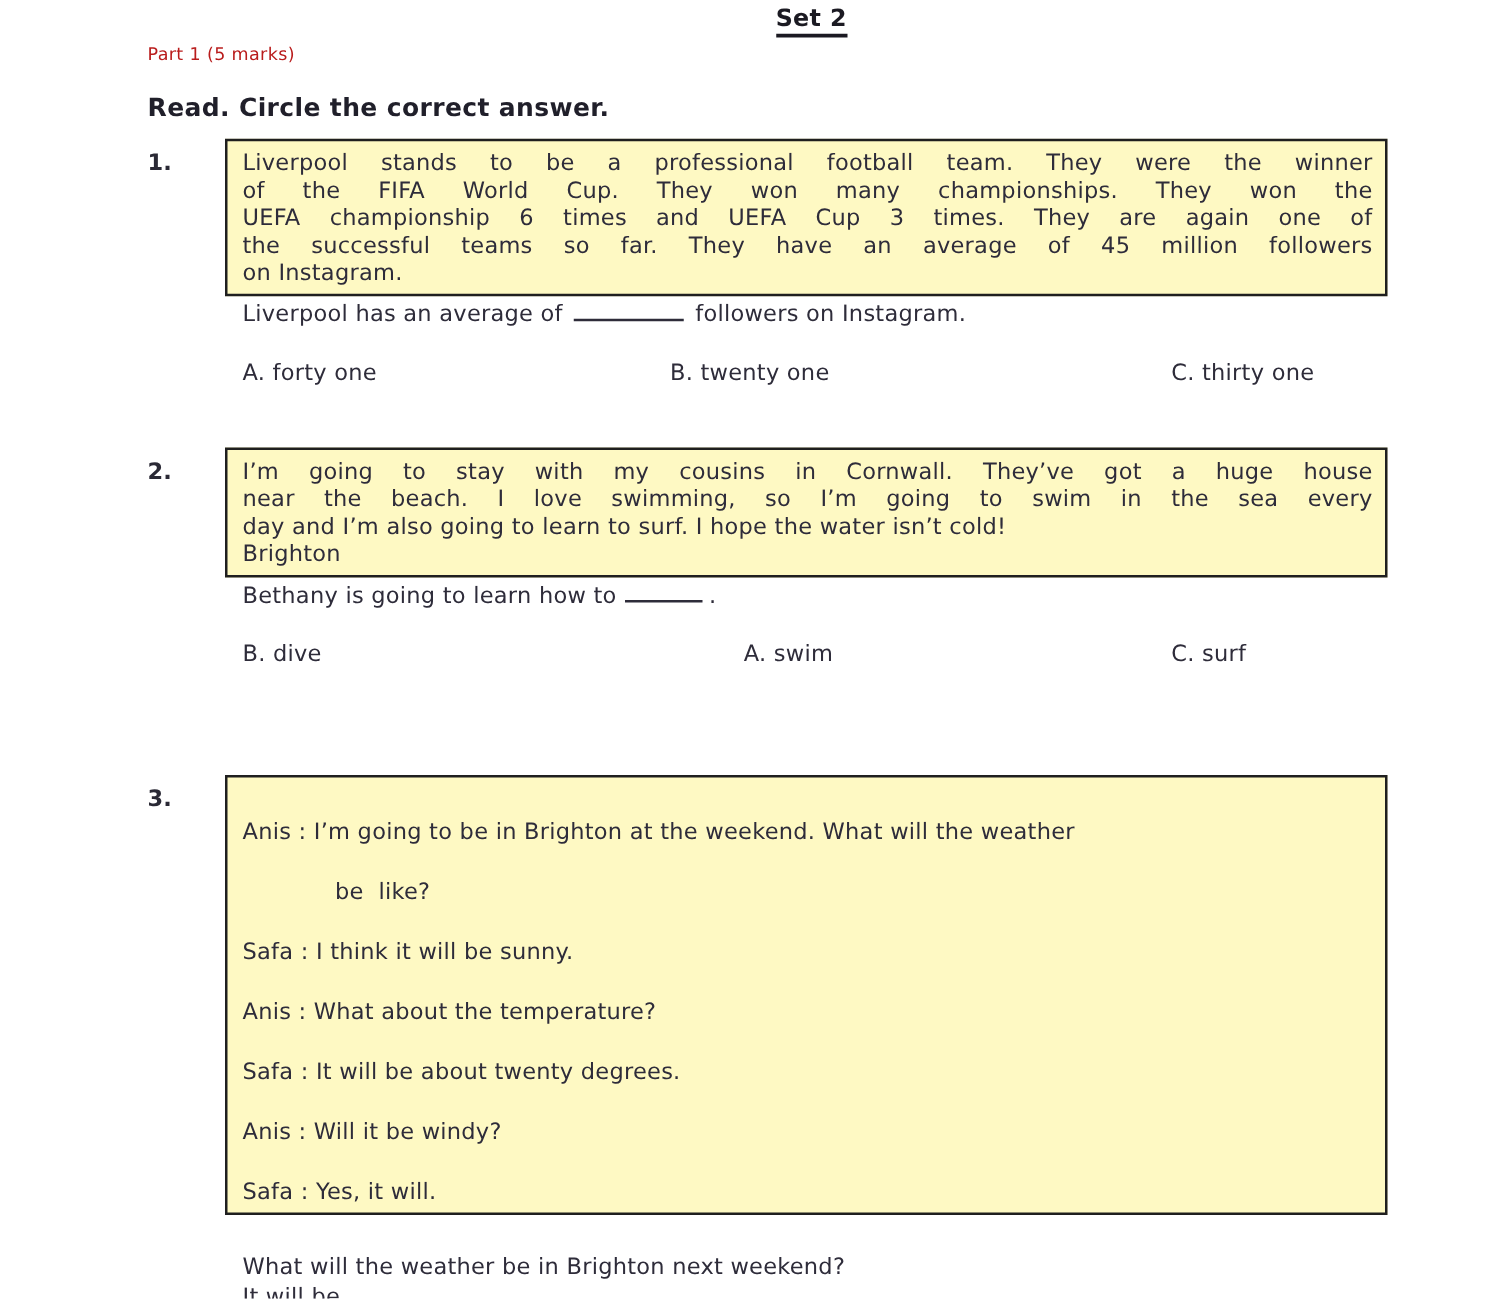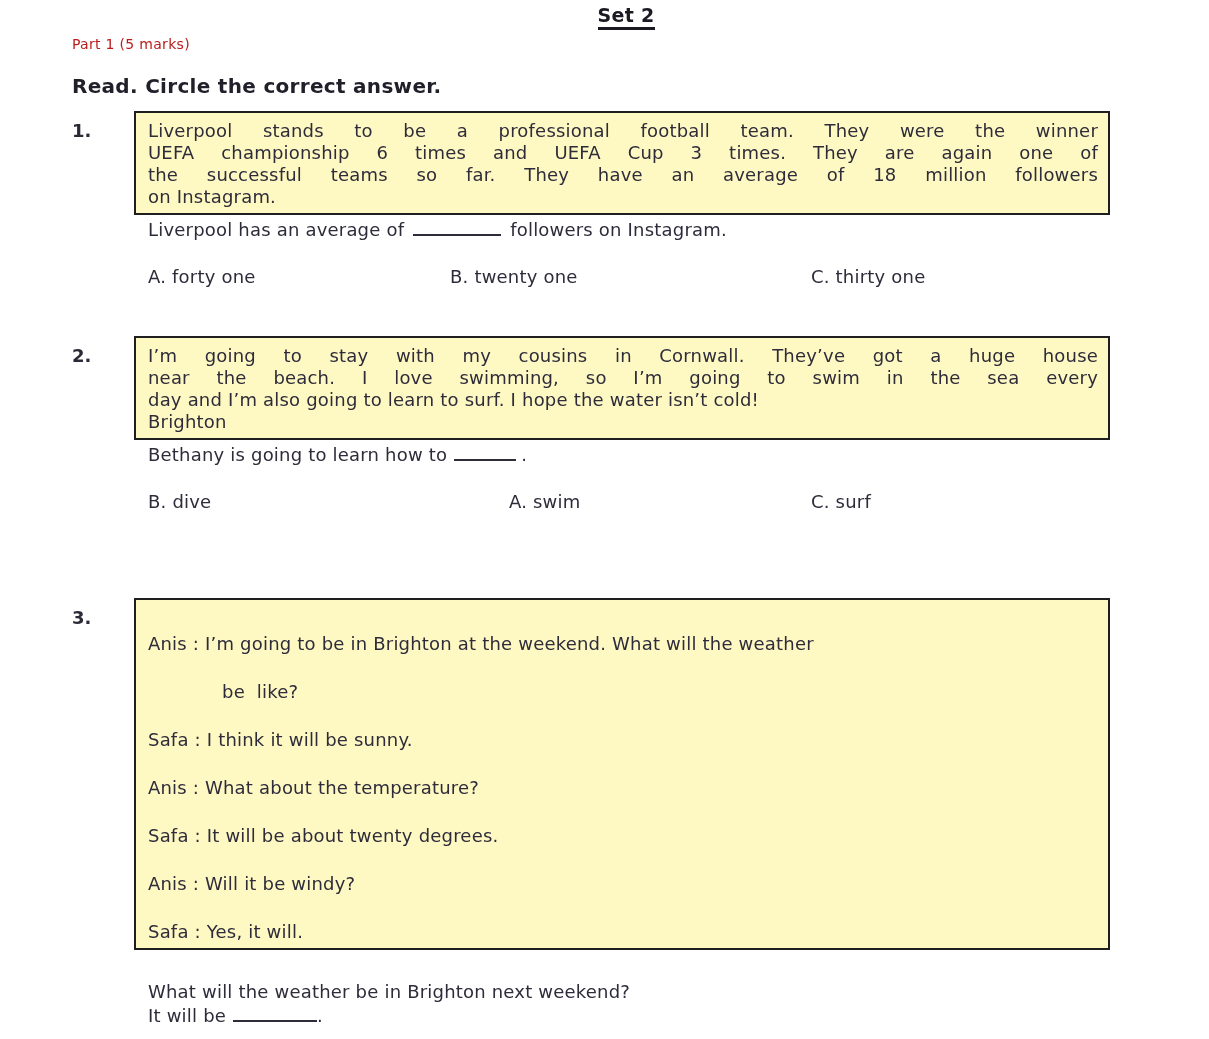--- a/index.html
+++ b/index.html
@@ -1,21 +1,21 @@
 <!DOCTYPE html>
 <html><head>
 <meta charset="utf-8">
 <style>
   html,body { margin:0; padding:0; background:#ffffff; }
   .page {
     position:relative;
     width:1209px; height:1039px;
     background:#ffffff;
     box-sizing:border-box;
-    padding:4px 99px 0 72px;
+    padding:4px 99px 0 118px;
     font-family:"DejaVu Sans", sans-serif;
     color:#2e2c3a;
     overflow:hidden;
   }
   .title-row { text-align:center; padding-left:70px; margin-bottom:6px; }
   .title {
     display:inline-block;
     font-size:19px; font-weight:bold; color:#1b1a22;
     border-bottom:3px solid #1b1a22;
     padding-bottom:1px;
@@ -46,21 +46,21 @@
   .blank {
     display:inline-block;
     border-bottom:2px solid #2e2c3a;
     height:14px;
     vertical-align:baseline;
   }
   .b1 { width:88px; margin:0 9px; }
   .b2 { width:62px; margin:0 5px 0 7px; }
   .b3 { width:84px; margin-left:7px; }
 
-  .opts { display:flex; margin:24px 0 0 14px; font-size:18px; letter-spacing:0.2px; }
+  .opts { display:flex; margin:24px 0 0 14px; font-size:18px; letter-spacing:0.2px;gap:40px; }
   .opt { white-space:nowrap; }
   .opt-a { width:302px; flex:0 0 302px; }
   .opt-b { width:361px; flex:0 0 361px; }
 
   .q1 { margin-bottom:49px; }
   .q2 { margin-bottom:86px; }
   .q3 .prompt { margin-top:30px; }
   .q3 .opts { margin-top:22px; }
 </style>
 </head>
@@ -74,22 +74,23 @@
 
   <div class="part-label">Part 1 (5 marks)</div>
 
   <div class="instruction">Read. Circle the correct answer.</div>
 
   <div class="q q1">
     <div class="q-num">1.</div>
     <div class="q-body">
       <div class="passage-box">
         <div class="line j">Liverpool stands to be a professional football team. They were the winner</div>
+        <div class="line j">of the FIFA World Cup. They won many championships. They won the</div>
         <div class="line j">UEFA championship 6 times and UEFA Cup 3 times. They are again one of</div>
-        <div class="line j">the successful teams so far. They have an average of 18 million followers</div>
+        <div class="line j">the successful teams so far. They have an average of 45 million followers</div>
         <div class="line">on Instagram.</div>
       </div>
       <div class="prompt">
         <span>Liverpool has an average of</span><span class="blank b1"></span><span>followers on Instagram.</span>
       </div>
       <div class="opts">
         <span class="opt opt-a">A. forty one</span>
         <span class="opt opt-b">B. twenty one</span>
         <span class="opt">C. thirty one</span>
       </div>

